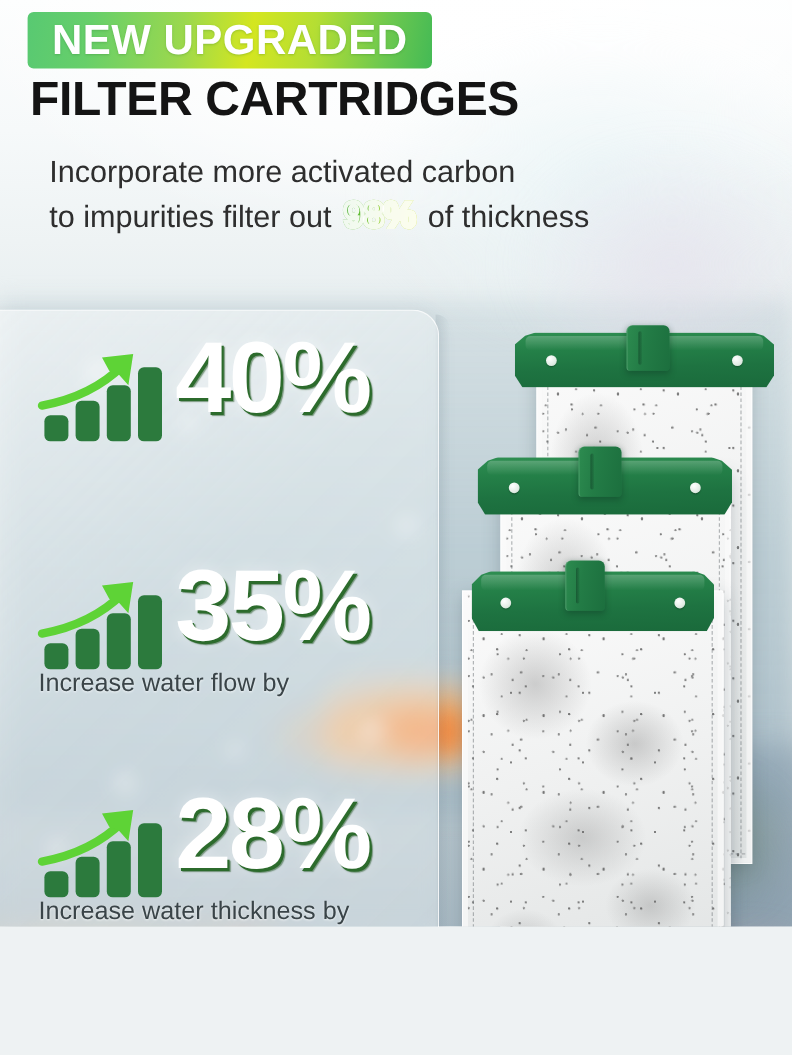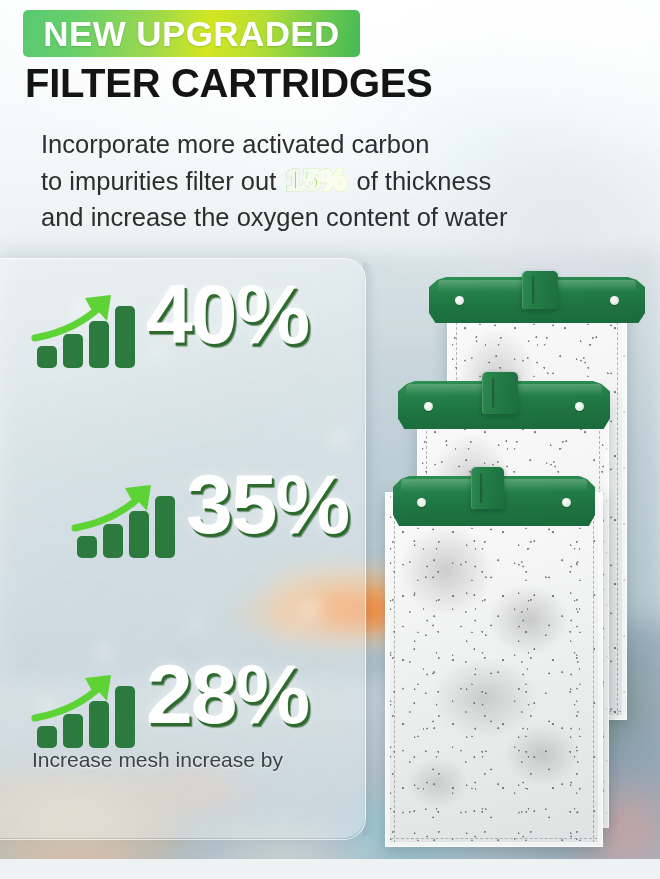--- a/index.html
+++ b/index.html
@@ -1,21 +1,21 @@
 <!DOCTYPE html>
 <html><head>
 <meta charset="utf-8">
 <style>
   html,body{margin:0;padding:0;}
   body{
     width:660px;height:879px;overflow:hidden;position:relative;
     font-family:"Liberation Sans", sans-serif;
     background:#eef2f3;
   }
-  #stage{position:absolute;inset:0;width:660px;height:859px;overflow:hidden;}
+  #stage{position:absolute;inset:0;width:660px;height:772px;overflow:hidden;}
 
   
   .bg-base{position:absolute;inset:0;
     background:
       linear-gradient(to bottom,
         #fdfefe 0%, #f6f9fa 14%, #eef3f4 26%,
         #e3ebed 40%, #dbe5e7 55%, #d2dde0 68%,
         #c3d0d6 80%, #b4c3cb 90%, #a9bac4 100%);
   }
   .bg-topglow{position:absolute;left:0;right:0;top:0;height:300px;
@@ -257,60 +257,60 @@
   <div class="panel-edge" style="z-index:9;"></div>
 
   <div class="badge" style="z-index:12;">
     <span>NEW UPGRADED</span>
   </div>
 
   <div class="h1" style="z-index:12;text-align:right;">FILTER CARTRIDGES</div>
 
   <div class="body-txt" style="z-index:12;">
     <div class="ln">Incorporate more activated carbon</div>
-    <div class="ln"><span>to impurities filter out</span> <span class="pc98">15%</span> <span>of thickness</span></div>
-    <div class="ln">and increase the oxygen content of water</div>
+    <div class="ln"><span>to impurities filter out</span> <span class="pc98">98%</span> <span>of thickness</span></div>
   </div>
 
   <div class="row" style="top:282px;z-index:12;">
     <div class="icon-chart">
       <svg viewBox="0 0 120 78" width="120" height="78" aria-hidden="true">
         <rect x="6" y="56" width="20" height="22" rx="5" fill="#2c7a3d"></rect>
         <rect x="32" y="44" width="20" height="34" rx="5" fill="#2c7a3d"></rect>
         <rect x="58" y="31" width="20" height="47" rx="5" fill="#2c7a3d"></rect>
         <rect x="84" y="16" width="20" height="62" rx="5" fill="#2c7a3d"></rect>
         <path d="M4 48 C 26 44, 52 34, 72 14" stroke="#5ed336" stroke-width="7" fill="none" stroke-linecap="round"></path>
         <path d="M54 8 L80 5 L76 31 L68 22 L60 19 Z" fill="#5ed336"></path>
       </svg>
     </div>
     <div class="pct">40%</div>
   </div>
 
-  <div class="row" style="top:472px;z-index:12;margin-left:40px;">
+  <div class="row" style="top:472px;z-index:12;">
     <div class="icon-chart">
       <svg viewBox="0 0 120 78" width="120" height="78" aria-hidden="true">
         <rect x="6" y="56" width="20" height="22" rx="5" fill="#2c7a3d"></rect>
         <rect x="32" y="44" width="20" height="34" rx="5" fill="#2c7a3d"></rect>
         <rect x="58" y="31" width="20" height="47" rx="5" fill="#2c7a3d"></rect>
         <rect x="84" y="16" width="20" height="62" rx="5" fill="#2c7a3d"></rect>
         <path d="M4 48 C 26 44, 52 34, 72 14" stroke="#5ed336" stroke-width="7" fill="none" stroke-linecap="round"></path>
         <path d="M54 8 L80 5 L76 31 L68 22 L60 19 Z" fill="#5ed336"></path>
       </svg>
     </div>
     <div class="pct">35%</div>
+    <div class="cap">Increase water flow by</div>
   </div>
 
   <div class="row" style="top:662px;z-index:12;">
     <div class="icon-chart">
       <svg viewBox="0 0 120 78" width="120" height="78" aria-hidden="true">
         <rect x="6" y="56" width="20" height="22" rx="5" fill="#2c7a3d"></rect>
         <rect x="32" y="44" width="20" height="34" rx="5" fill="#2c7a3d"></rect>
         <rect x="58" y="31" width="20" height="47" rx="5" fill="#2c7a3d"></rect>
         <rect x="84" y="16" width="20" height="62" rx="5" fill="#2c7a3d"></rect>
         <path d="M4 48 C 26 44, 52 34, 72 14" stroke="#5ed336" stroke-width="7" fill="none" stroke-linecap="round"></path>
         <path d="M54 8 L80 5 L76 31 L68 22 L60 19 Z" fill="#5ed336"></path>
       </svg>
     </div>
     <div class="pct">28%</div>
-    <div class="cap">Increase mesh increase by</div>
+    <div class="cap">Increase water thickness by</div>
   </div>
 
 </div>
 
 </body></html>

